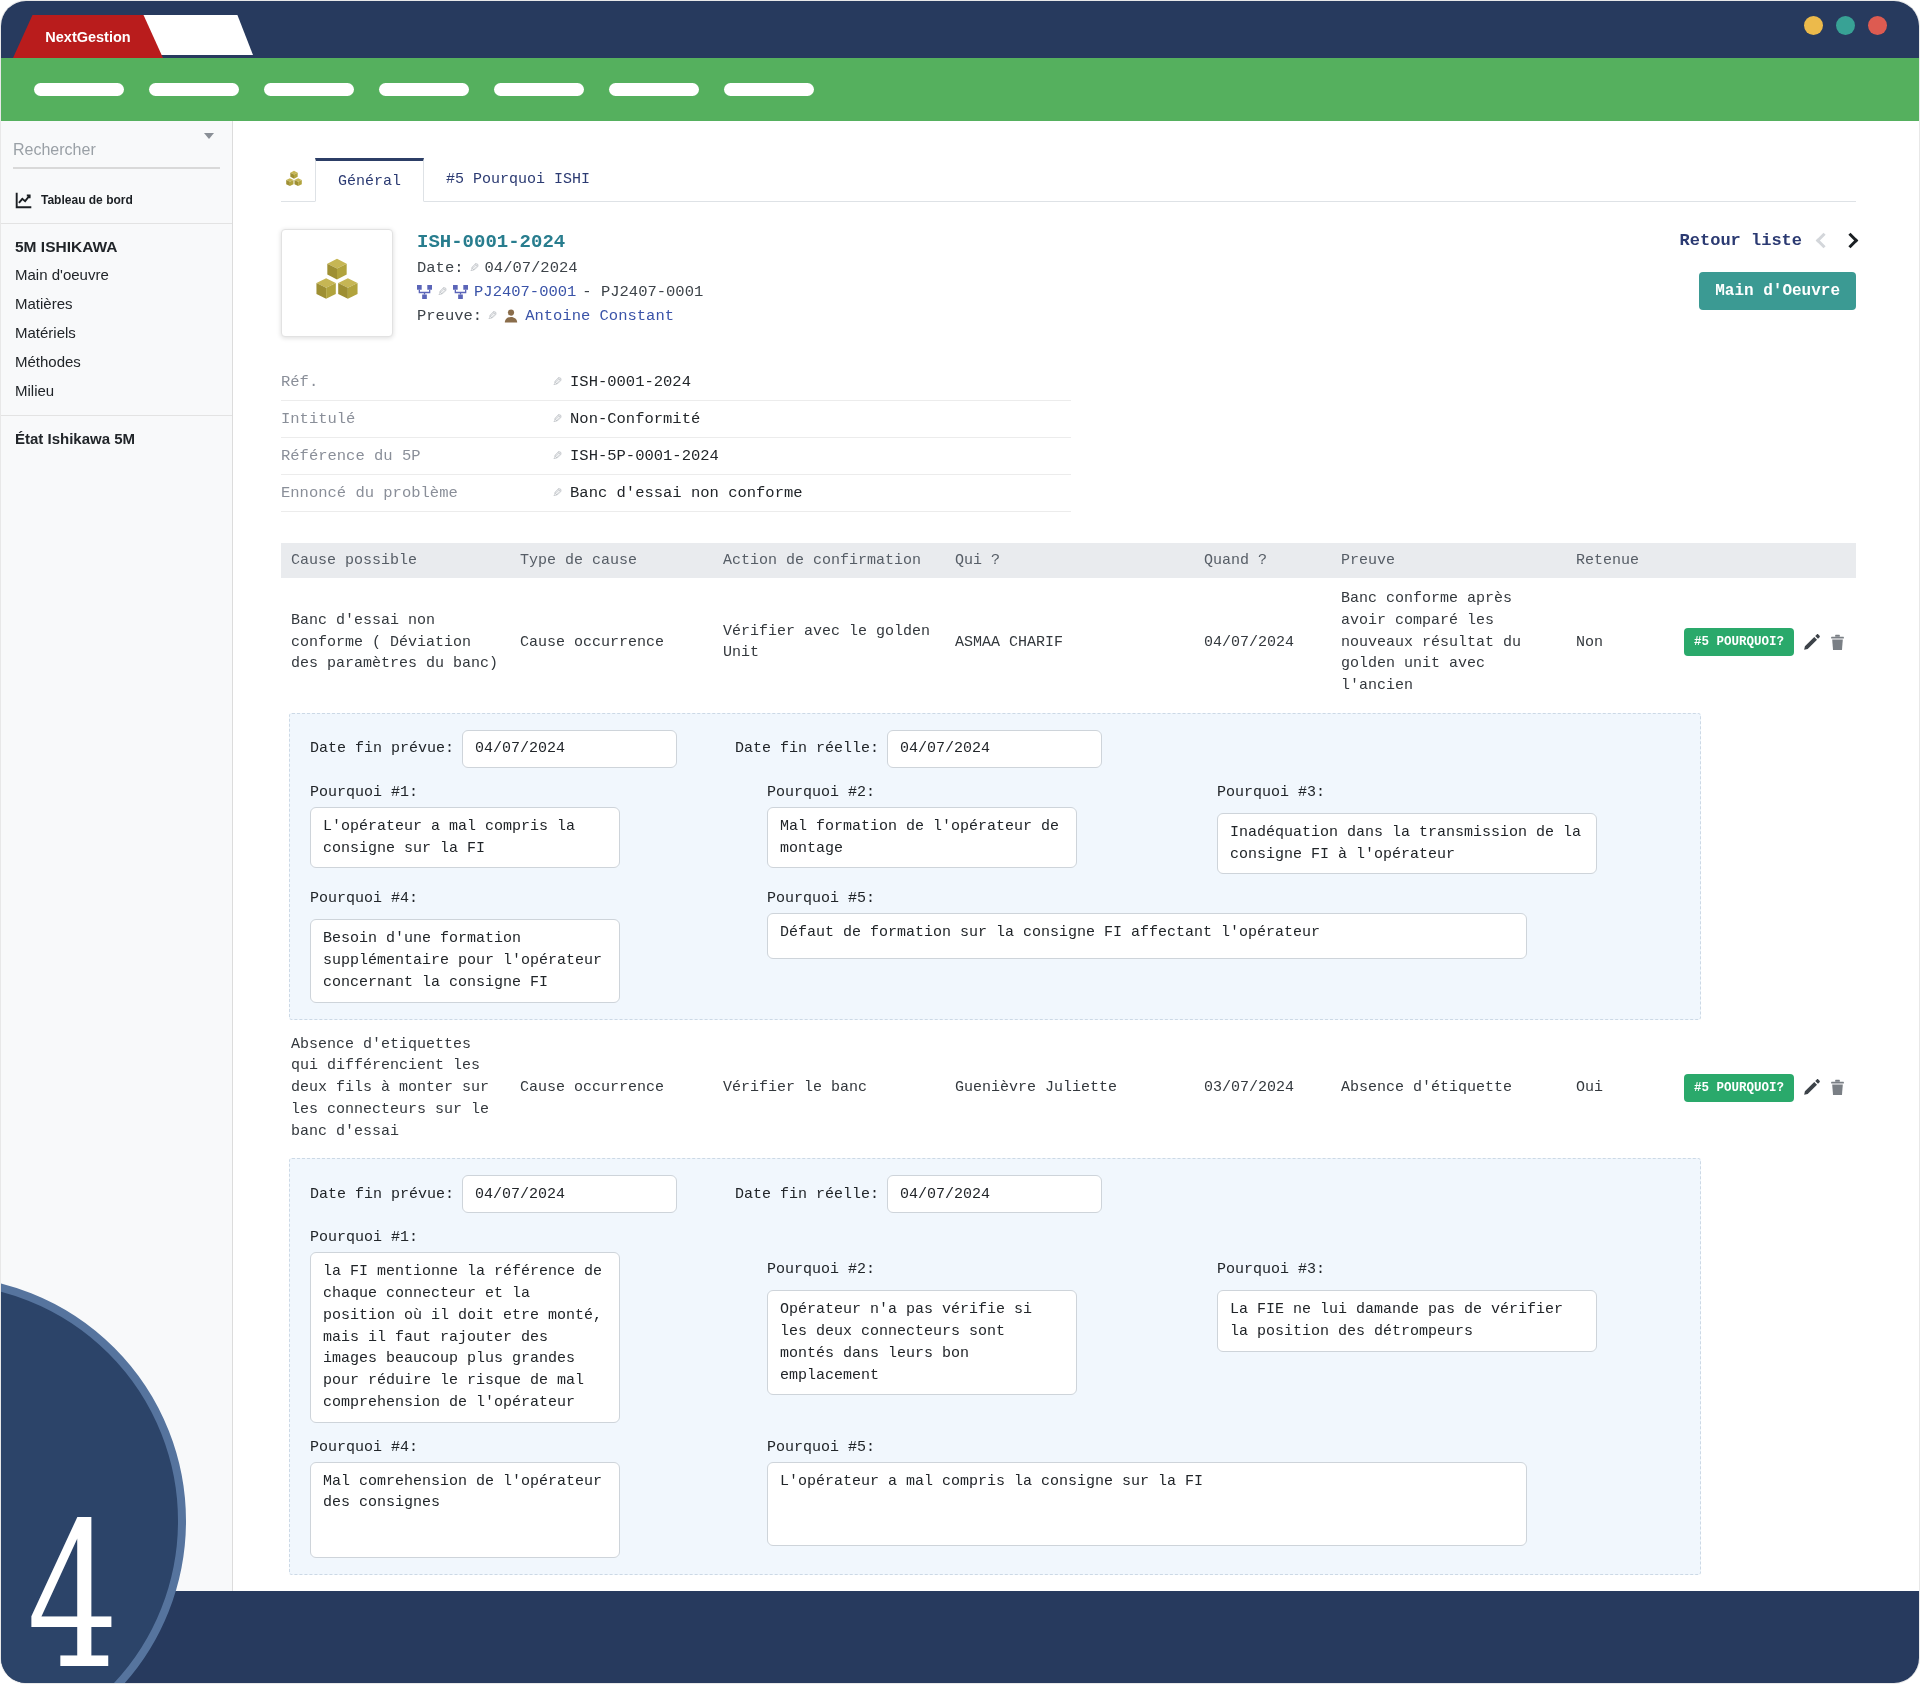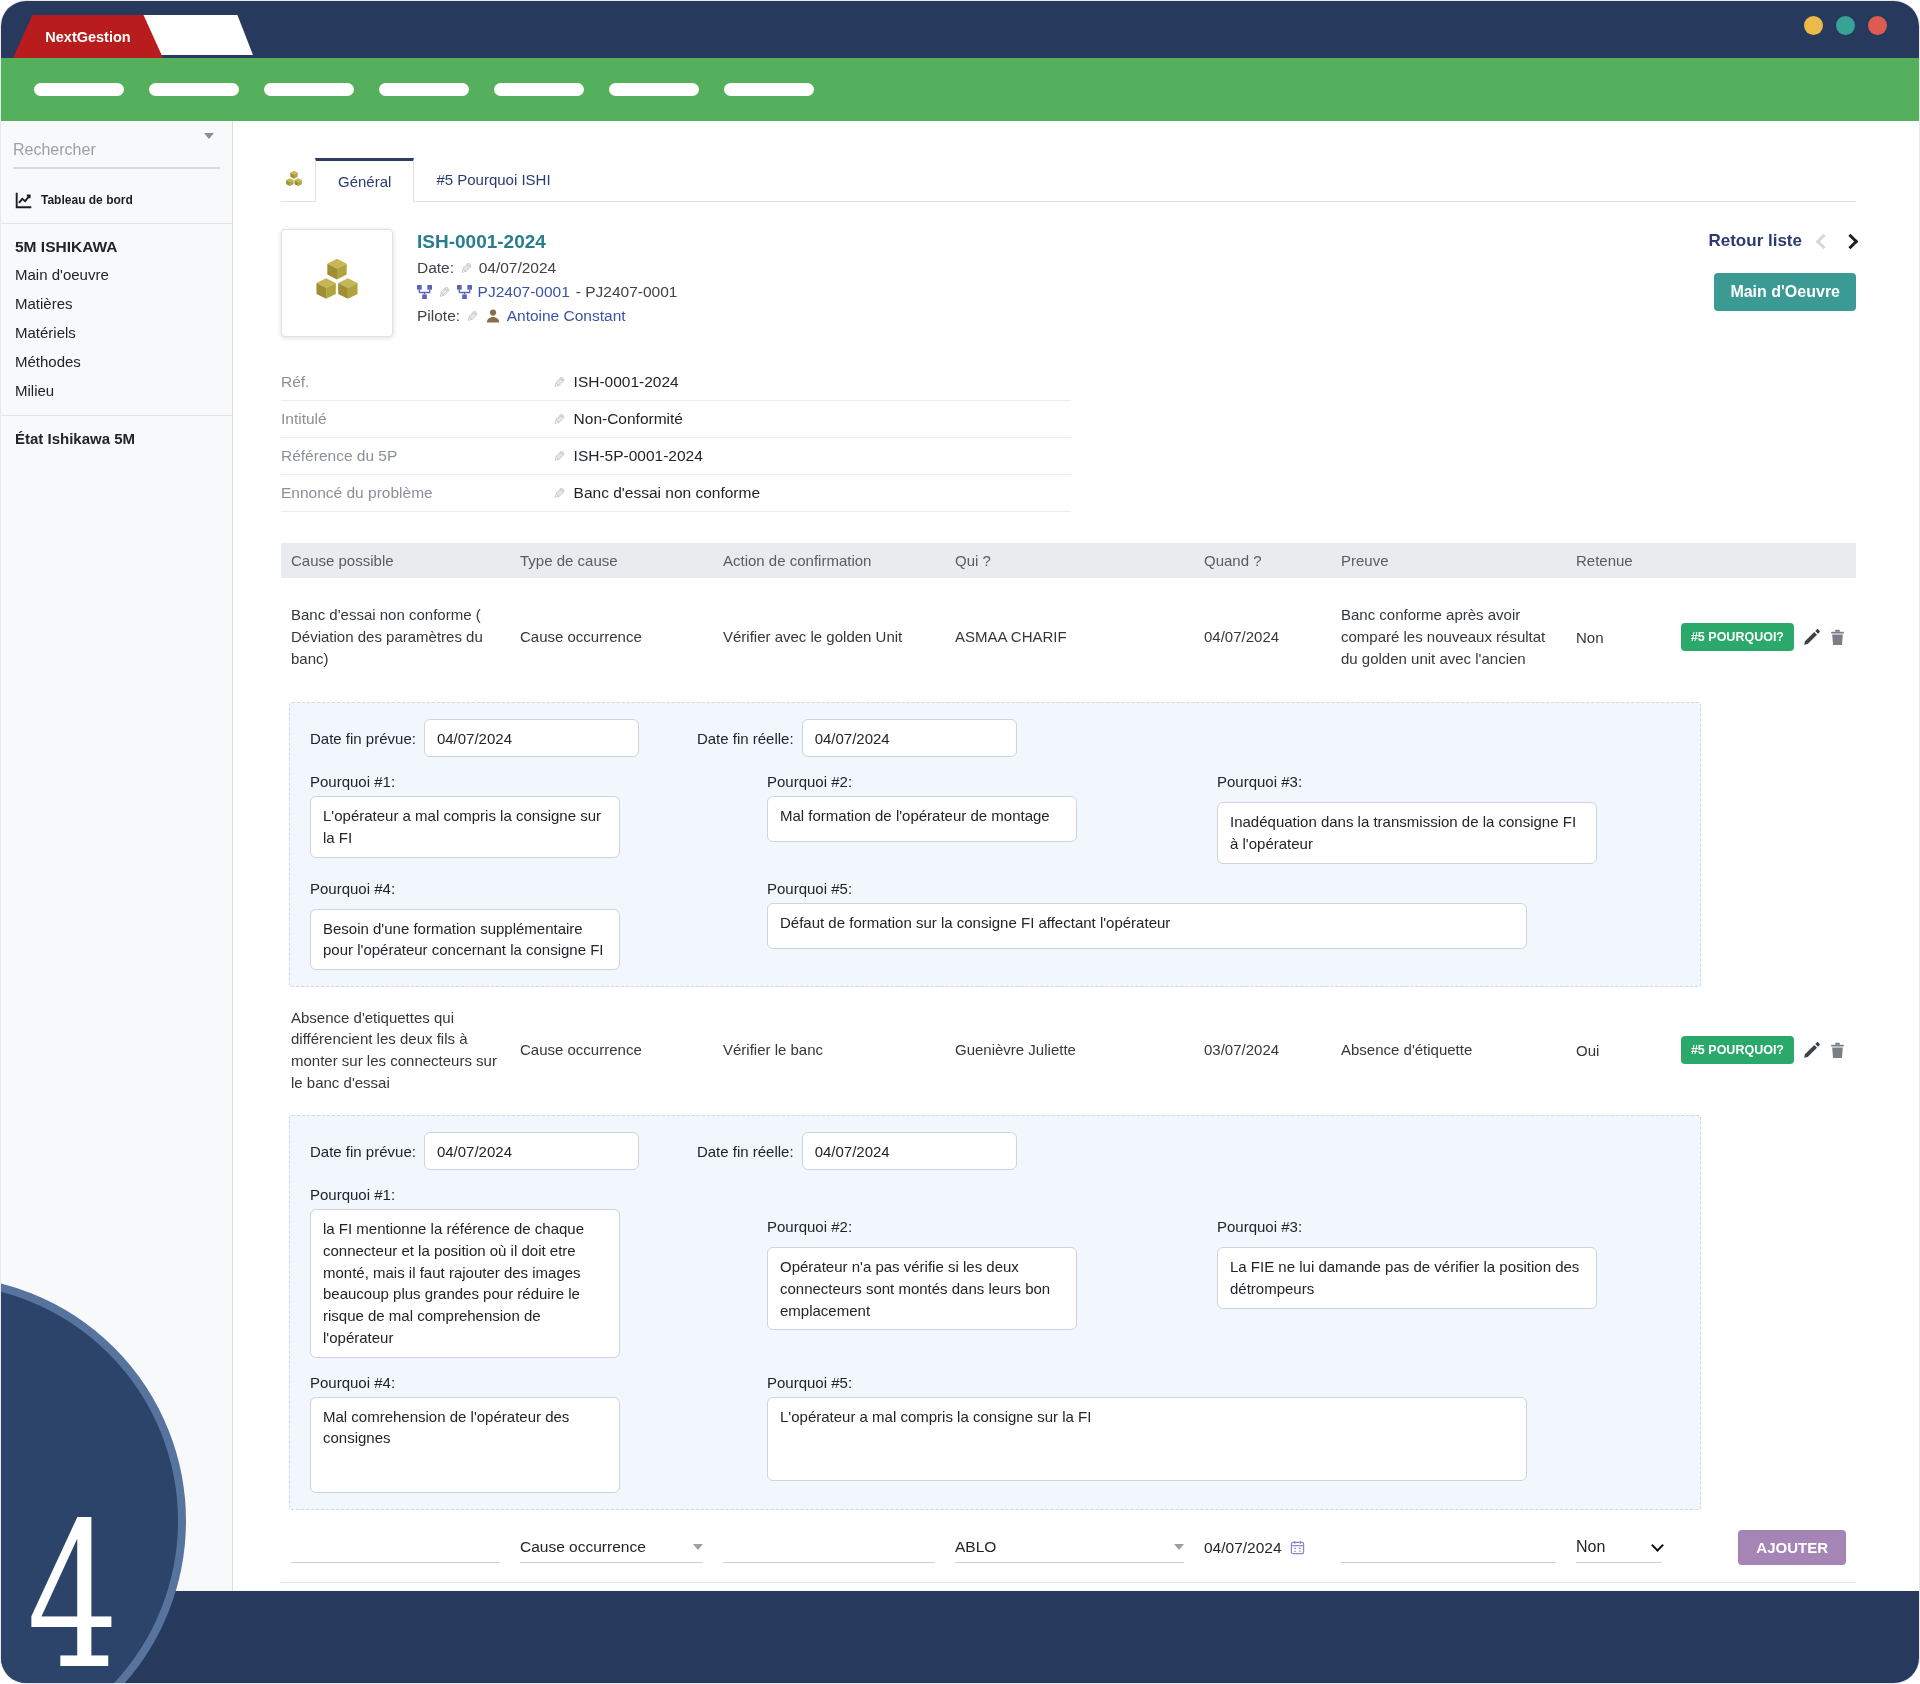--- a/index.html
+++ b/index.html
@@ -34,21 +34,21 @@
   .searchbox input::placeholder { color:#9aa0a6; }
   .caret-down { width:0; height:0; border-left:5px solid transparent; border-right:5px solid transparent;
                 border-top:6px solid #8a8f96; }
   .searchbox .caret-down { position:absolute; right:6px; }
   .side-dash { display:flex; align-items:center; gap:8px; padding:22px 14px 14px 14px; font-weight:bold; font-size:12px; color:#1b1f23; cursor:pointer;}
   .side-sep { border-top:1px solid #e3e3e3; margin:0 0 0 0; }
   .side-section { padding:14px 14px 4px 14px; font-weight:bold; font-size:15.5px; }
   .side-item { padding:6px 14px; font-size:15px; color:#212529; cursor:pointer; }
   .side-foot { padding:14px 14px; font-weight:bold; font-size:15px; }
 
-  .main { flex:1; padding:0 63px 0 48px; }
+  .main { flex:1; padding:0 63px 0 48px;font-family:Liberation Mono, monospace; }
 
   
   .tabbar { margin-top:22px; display:flex; align-items:flex-end; border-bottom:1px solid #dee2e6; height:59px; }
   .tab-cube { margin:0 10px 10px 2px; }
   .tab { height:44px; display:flex; align-items:center; padding:0 22px; font-size:15px; color:#2b3a72; cursor:pointer; }
   .tab.active { background:#fff; border:1px solid #dee2e6; border-top:3px solid #2c3e66; border-bottom:1px solid #fff;
                 margin-bottom:-1px; color:#2b3a72; }
 
   
   .headrow { margin-top:27px; display:flex; }
@@ -261,21 +261,21 @@
             <span>
               <svg width="15" height="15" viewBox="0 0 16 16" fill="#5b65b8" stroke="#5b65b8">
                 <path d="M0 0h5v5H0zM11 0h5v5h-5zM5.5 10h5v5h-5z" stroke="none"></path>
                 <path d="M2.5 5v3h11V5M8 8v2" fill="none" stroke-width="1.4"></path>
               </svg>
             </span>
             <span class="bluelink">PJ2407-0001</span>
             <span>- PJ2407-0001</span>
           </div>
           <div class="hline">
-            <span>Pilote:</span>
+            <span>Preuve:</span>
             <span class="pencil">✎</span>
             <span>
               <svg width="16" height="16" viewBox="0 0 16 16" fill="#8a6d4b">
                 <circle cx="8" cy="4.6" r="3.1"></circle>
                   <path d="M1.8 14.5c0-3.4 2.8-5.6 6.2-5.6s6.2 2.2 6.2 5.6z"></path>
               </svg>
             </span>
             <span class="bluelink">Antoine Constant</span>
           </div>
         </div>

